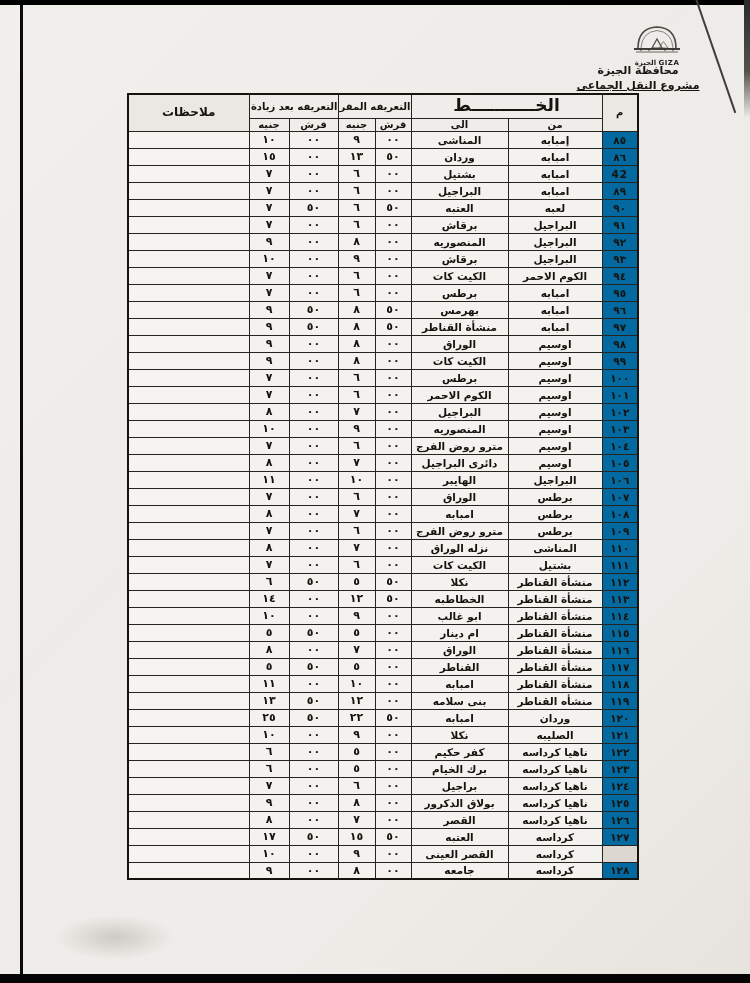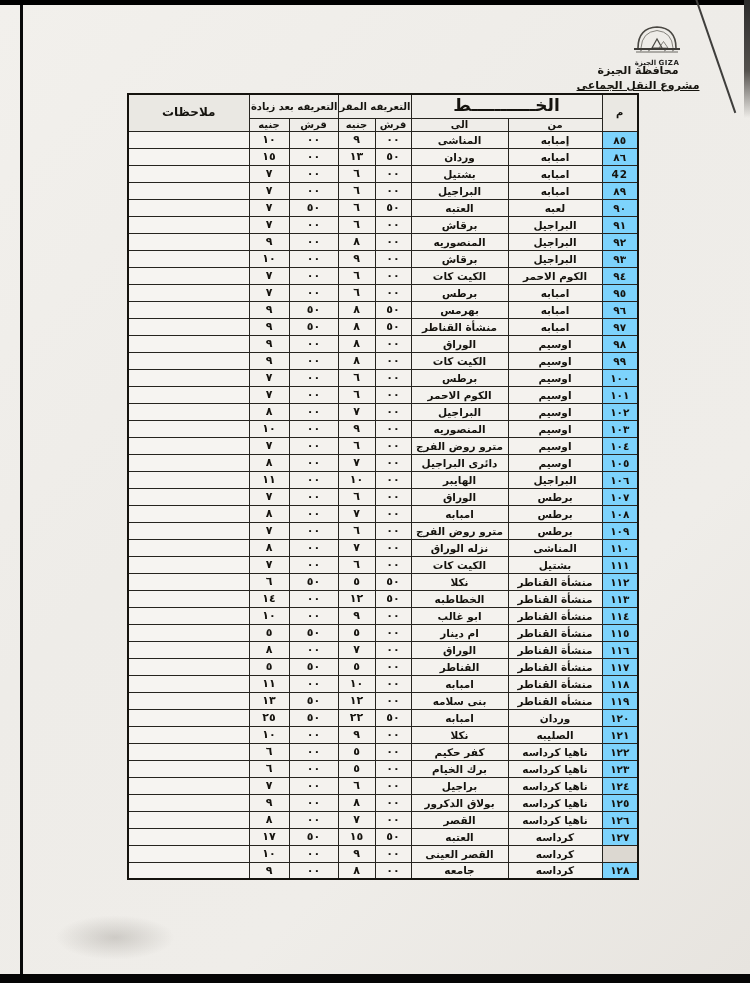--- a/index.html
+++ b/index.html
@@ -49,21 +49,21 @@
     border:1px solid #26241f;
     text-align:center; vertical-align:middle;
     font-weight:bold; color:#15130e;
     overflow:hidden; white-space:nowrap;
   }
   table.fares { border:2px solid #15130e; }
   thead th { font-size:10px; line-height:1.15; background:#efede9; }
   thead tr.h1 th { height:24px; }
   thead tr.h2 th { height:13px; font-size:10px;margin-left:48px; }
   tbody td { height:17px; font-size:11px; }
-  td.c-num { background:#7dd3fc; font-size:10.5px; letter-spacing:1px; }
+  td.c-num { background:#0369a1; font-size:10.5px; letter-spacing:1px; }
   td.c-num.blank { background:#dcd8d1; }
   td.c-place { font-size:10.5px; }
   th.h-notes, th.h-num { background:#eae8e3; }
   td.c-notes { background:#f6f4f1; }
 </style>
 </head>
 <body>
 
 <div class="page"></div>
 <div class="strip-top"></div>

